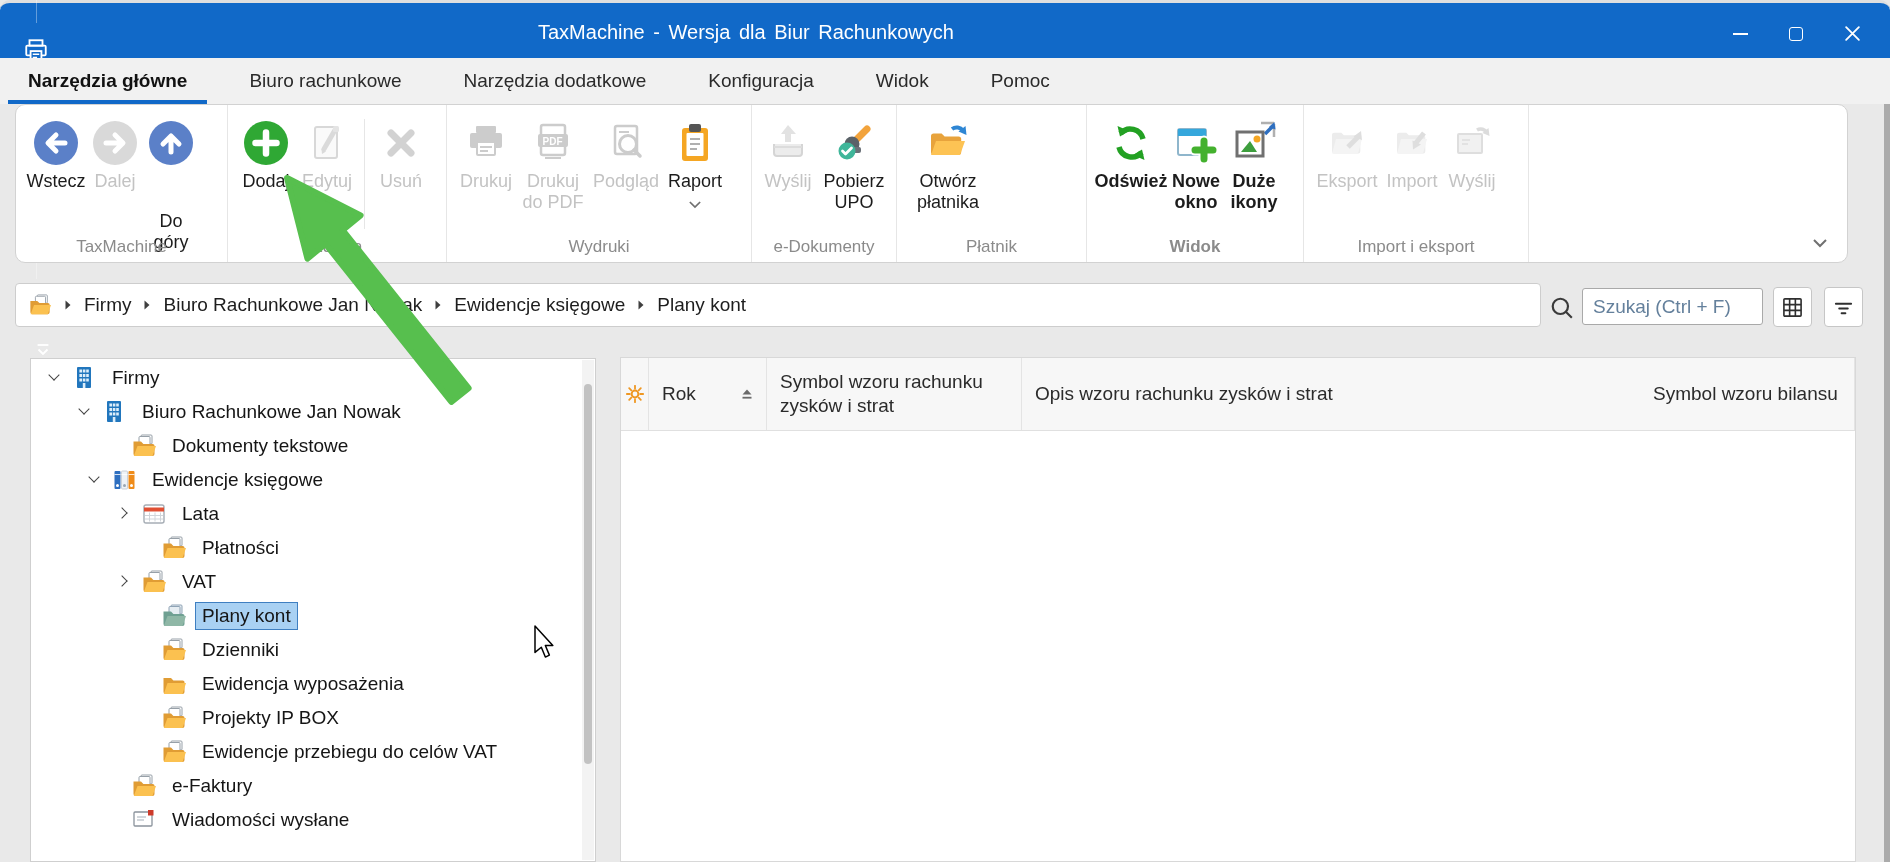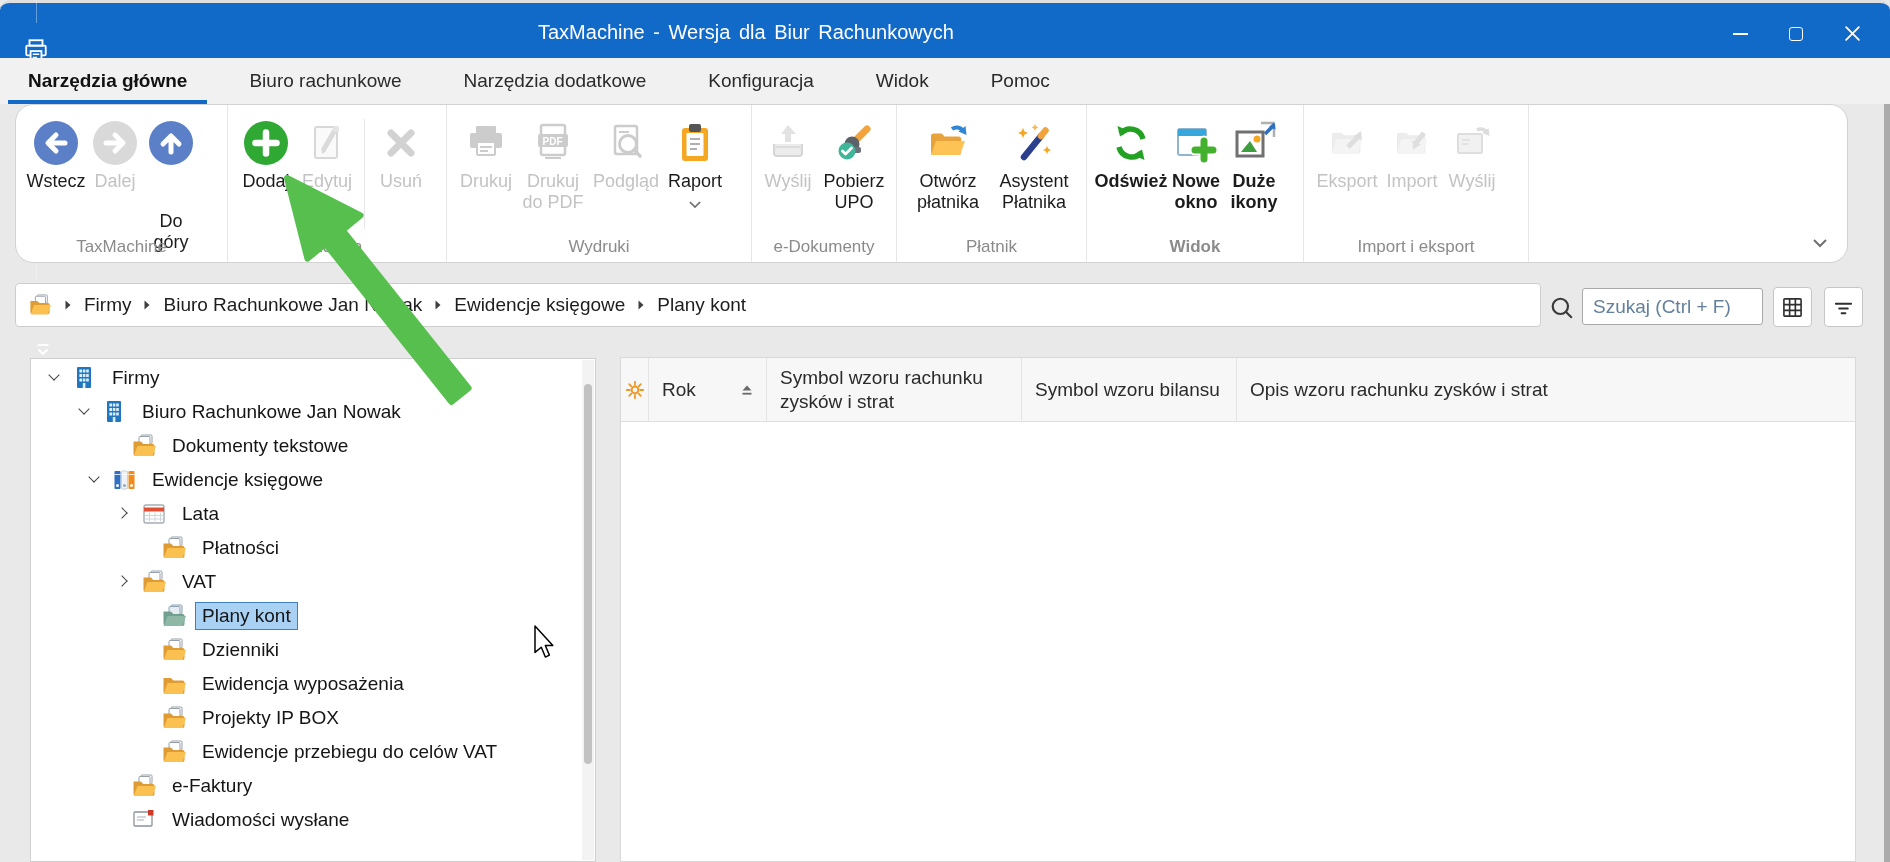--- a/index.html
+++ b/index.html
@@ -24,21 +24,21 @@
   
   .tabbar { position:absolute; left:0; top:58px; width:1890px; height:46px; background:#f1f1f1;
     display:flex; padding-left:8px; }
   .tab { position:relative; padding:0 20px; display:flex; align-items:center; font-size:19px; color:#2a2a2a; cursor:default; }
   .tab.active { color:#111; font-weight:bold; }
   .tab.active::after { content:""; position:absolute; left:0; right:0; bottom:0; height:4px; background:#1169c8; }
   .tab.gap { margin-left:22px; }
 
   
   .ribbon { position:absolute; left:15px; top:104px; width:1833px; height:159px; background:#fff;
-    border:1px solid #d2d2d2; border-radius:18px; display:flex; }
+    border:1px solid #d2d2d2; border-radius:10px; display:flex; }
   .rgroup { position:relative; border-right:1px solid #e6e6e6; height:100%; padding:8px 4px 28px 8px;
     display:flex; align-items:flex-start; }
   .rgroup-label { position:absolute; bottom:5px; left:0; right:0; text-align:center; font-size:17px; color:#8b8b8b; }
   .rbtn { display:flex; flex-direction:column; align-items:center; padding-top:2px; }
   .rbtn .ric { height:56px; display:flex; align-items:center; justify-content:center; }
   .rbtn .rlb { font-size:18px; line-height:21px; text-align:center; color:#1c1c1c; }
   .rbtn.disabled .rlb { color:#c3c3c3; }
   .rsep { width:1px; height:110px; background:#e6e6e6; margin:6px 6px 0 6px; }
   .rdrop { margin-top:3px; }
   .ribbon-filler { position:relative; flex:1; border-right:none; }
@@ -67,21 +67,21 @@
   .texp.exp .chev { transform:rotate(45deg); top:3px; }
   .texp.col .chev { transform:rotate(-45deg); left:3px; }
   .ti { flex:none; width:26px; height:24px; margin:0 8px 0 6px; }
   .tlb { font-size:19px; color:#151515; padding:2px 6px; border:1px solid transparent; }
   .tlb.selected { background:#a9d1f3; border-color:#3f7fc1; }
   .tree-scroll { position:absolute; right:1px; top:1px; bottom:1px; width:12px; background:#f3f3f3; }
   .tree-thumb { position:absolute; left:2px; top:24px; width:8px; height:380px; background:#c2c2c2; border-radius:4px; }
 
   
   .tablepanel { position:absolute; left:620px; top:357px; width:1236px; height:505px; background:#fff; border:1px solid #d8d8d8; }
-  .thead { height:64px; background:#f7f7f7; border-bottom:1px solid #e0e0e0; display:flex; }
+  .thead { height:73px; background:#f7f7f7; border-bottom:1px solid #e0e0e0; display:flex; }
   .th { border-right:1px solid #e4e4e4; display:flex; align-items:center; padding:0 13px; font-size:19px; color:#2b2b2b; line-height:24px; }
   .th-ic { width:28px; justify-content:center; padding:0; }
   .th-rok { width:118px; justify-content:space-between; }
   .th-c3 { width:255px; } .th-c4 { width:215px; }
   .th-c5 { flex:1; border-right:none; }
 
   .win-right-edge { position:absolute; left:1884px; top:104px; width:6px; height:758px; background:#ababab; }
 
   .overlay { position:absolute; left:0; top:0; width:1890px; height:862px; pointer-events:none; z-index:60; }
   .hiddendefs { position:absolute; width:0; height:0; overflow:hidden; }
@@ -541,28 +541,20 @@
   </div>
 
   <div class="rgroup" style="width:190px;">
     <div class="rbtn" style="width:86px;">
       <span class="ric">
           <svg width="46" height="46">
             <use href="#r-foldersync"></use>
           </svg>
         </span>
       <span class="rlb">Otwórz płatnika</span>
-    </div>
-    <div class="rbtn" style="width:86px;">
-      <span class="ric">
-          <svg width="46" height="46">
-            <use href="#r-wand"></use>
-          </svg>
-        </span>
-      <span class="rlb">Asystent Płatnika</span>
     </div>
     <div class="rgroup-label">Płatnik</div>
   </div>
 
   <div class="rgroup" style="width:217px;font-weight:bold;">
     <div class="rbtn" style="width:72px;">
       <span class="ric">
           <svg width="46" height="46">
             <use href="#r-refresh"></use>
           </svg>
@@ -798,25 +790,25 @@
       </div>
     <div class="th th-rok">
       <span>Rok</span>
       <svg width="12" height="12">
           <use href="#m-sort"></use>
         </svg>
     </div>
     <div class="th th-c3">
         <span>Symbol wzoru rachunku zysków i strat</span>
       </div>
+    <div class="th th-c5">
+        <span>Opis wzoru rachunku zysków i strat</span>
+      </div>
     <div class="th th-c4">
         <span>Symbol wzoru bilansu</span>
-      </div>
-    <div class="th th-c5">
-        <span>Opis wzoru rachunku zysków i strat</span>
       </div>
   </div>
   <div></div>
 </div>
 
 <div class="win-right-edge"></div>
 
 <svg class="overlay">
   <path d="M287 178 L360.6 215.4 L342.6 230.1 L468.6 388.1 L451.4 401.9 L325.4 243.9 L307.4 258.6 Z" fill="#57bf4e" stroke="#57bf4e" stroke-width="6" stroke-linejoin="round" stroke-linecap="round"></path>
   <g transform="translate(535,626) scale(1.15)">

